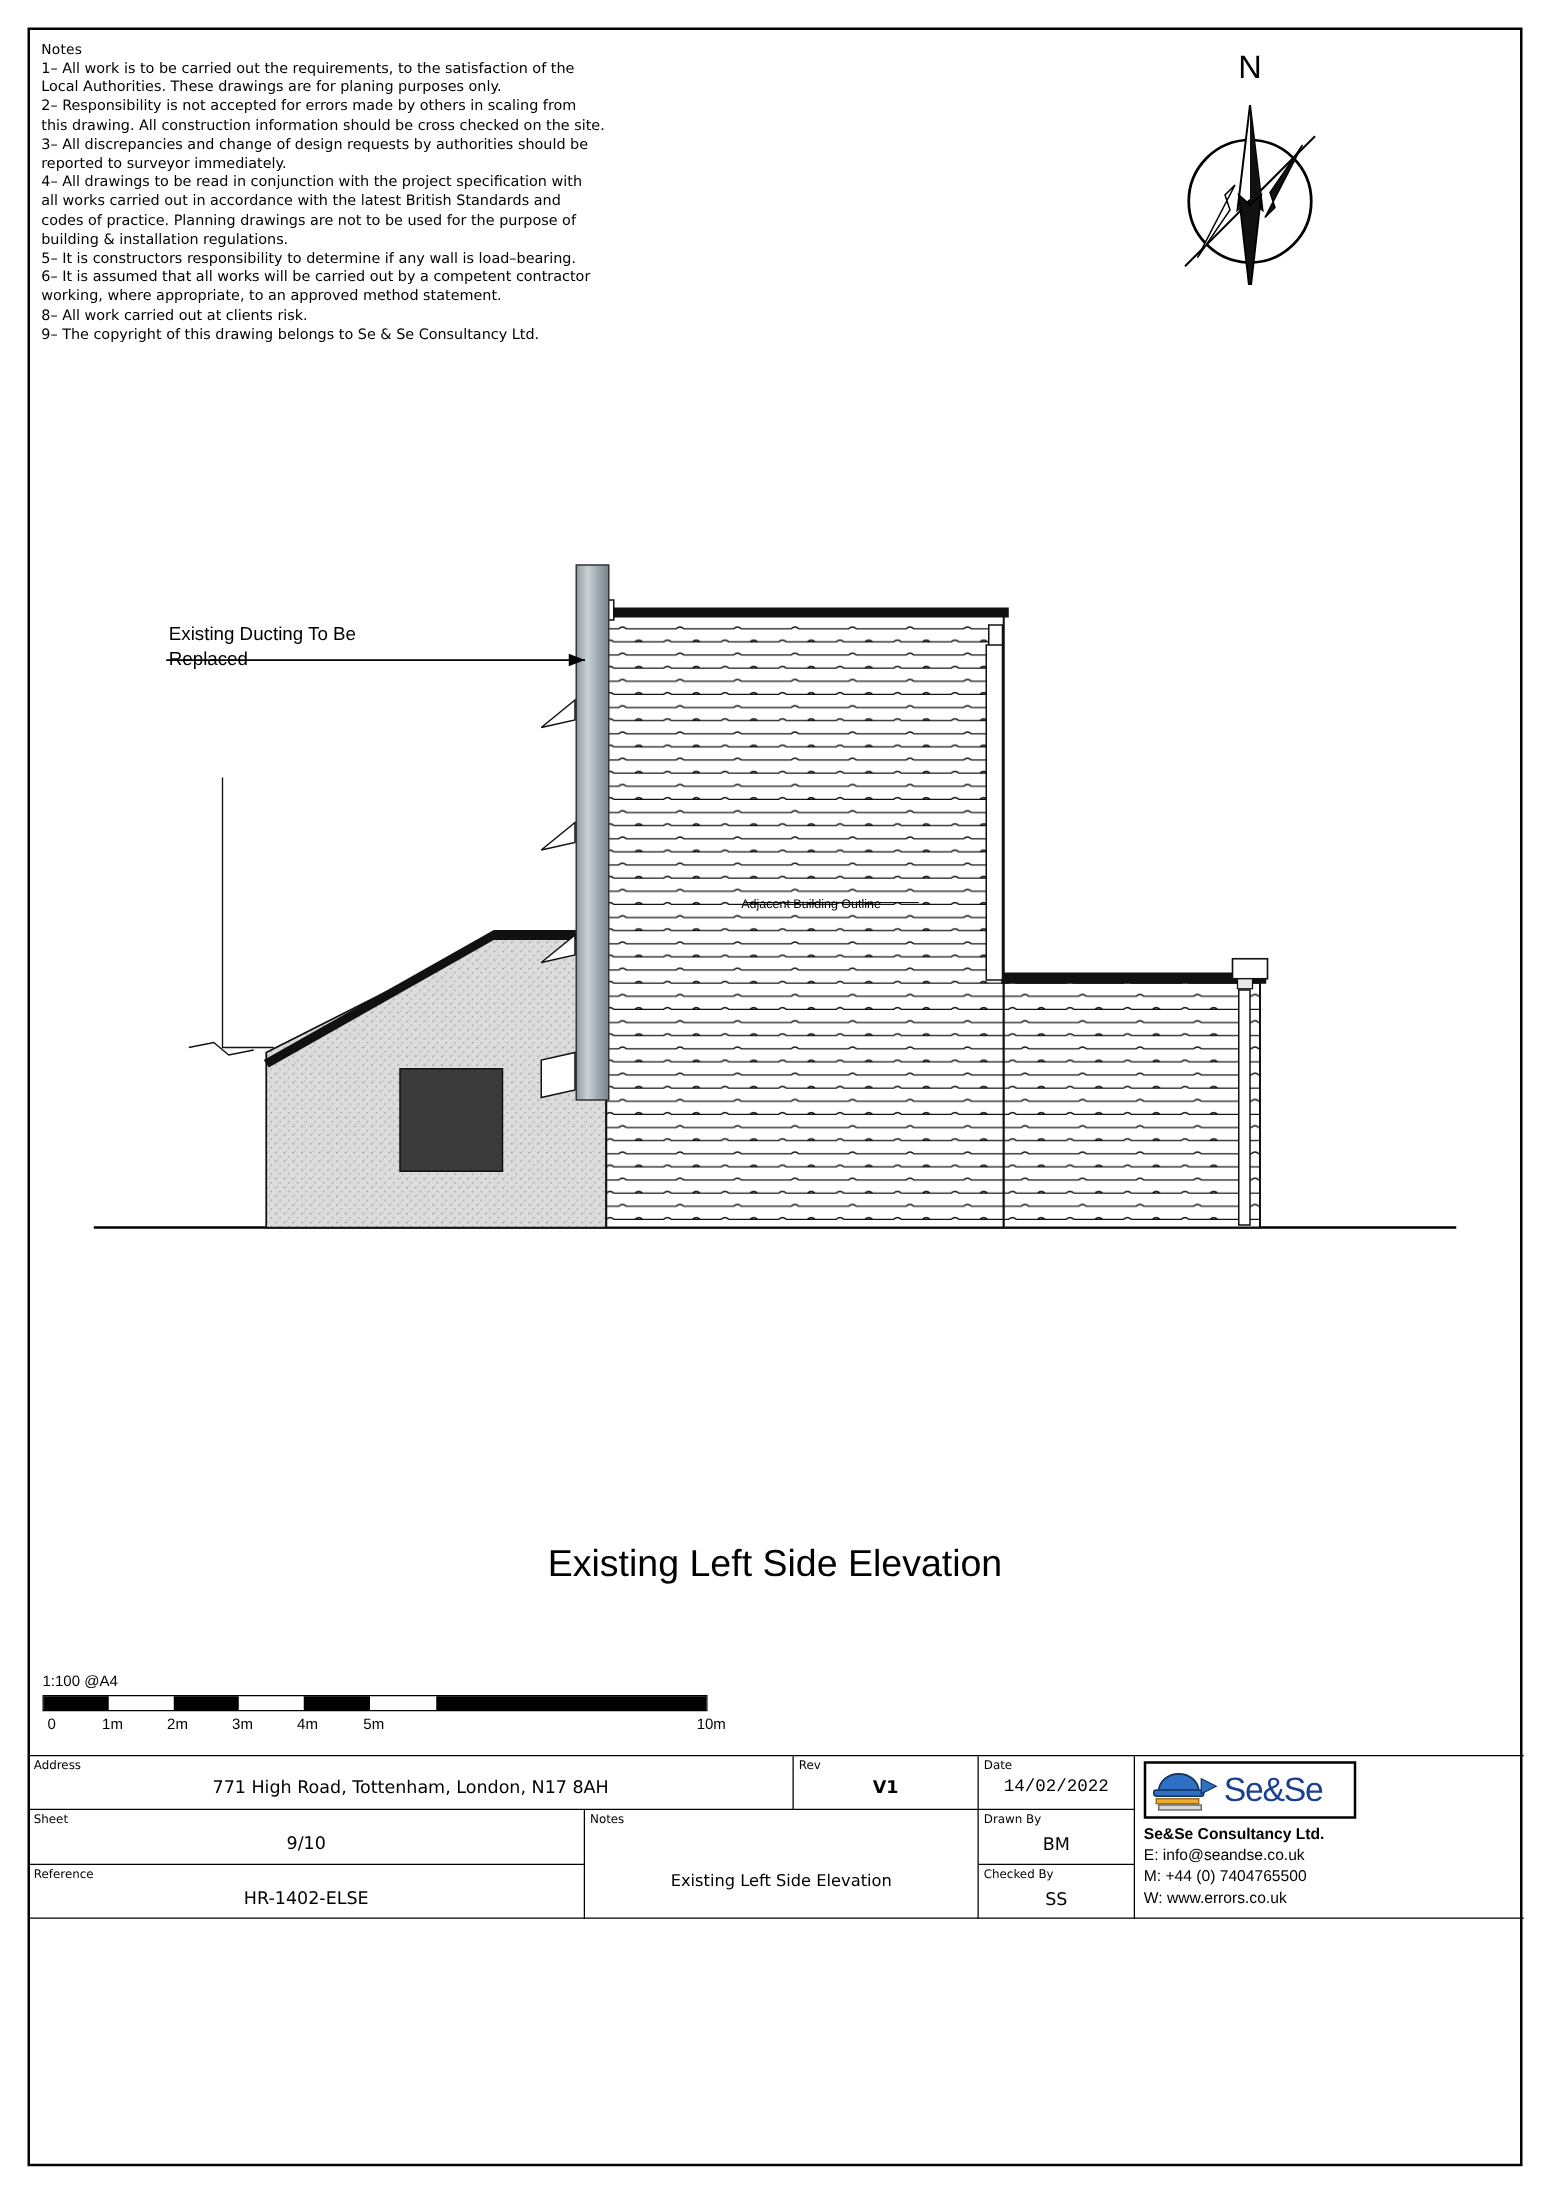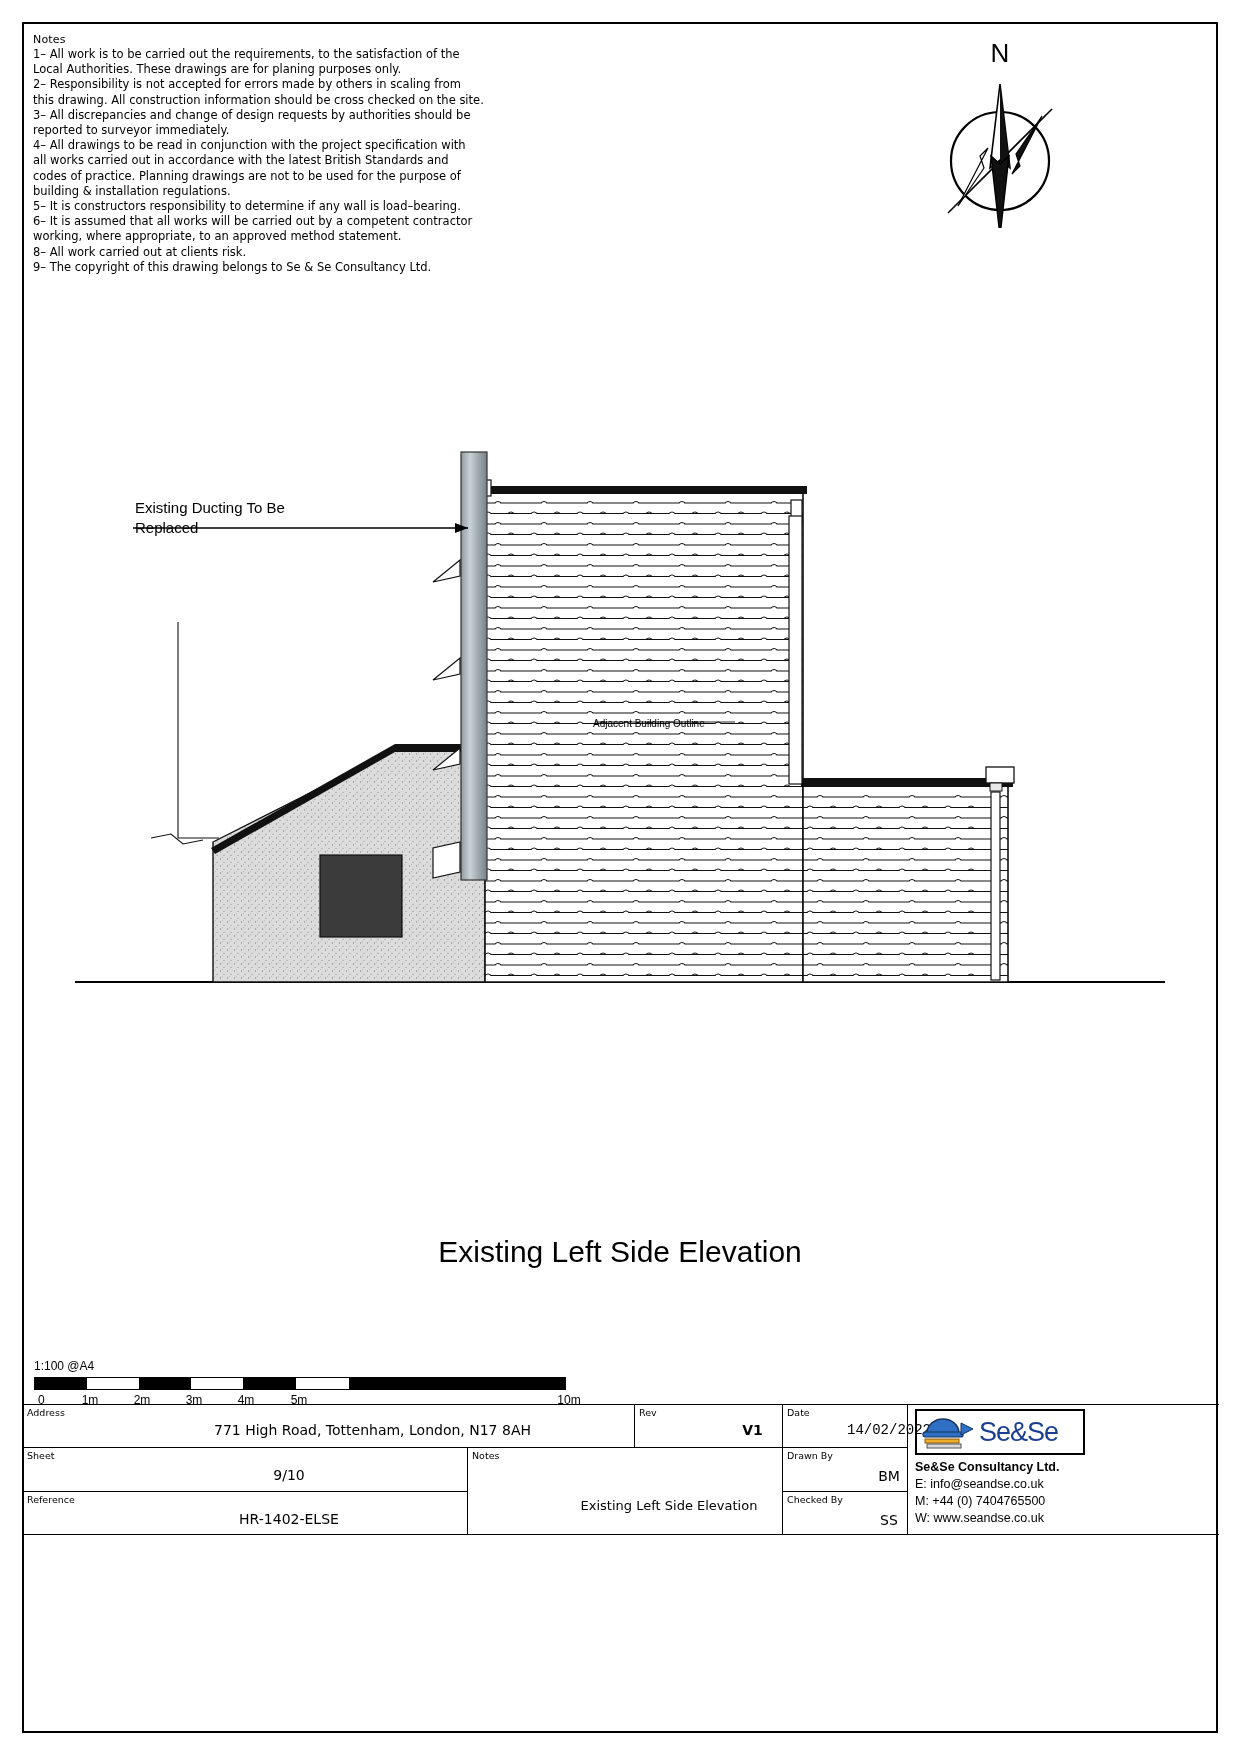--- a/index.html
+++ b/index.html
@@ -22,31 +22,31 @@
 
   .callout{position:absolute;left:135px;top:498px;width:350px;font-size:15px;font-family:"Liberation Sans",sans-serif;line-height:20px;}
 
   .adj-label{position:absolute;left:593px;top:718px;font-size:10px;font-family:"Liberation Sans",sans-serif;}
 
   
   .main-title{position:absolute;left:0;top:1235px;width:1240px;text-align:center;font-size:30px;font-family:"Liberation Sans",sans-serif;}
 
   
   .scalewrap{position:absolute;left:34px;top:1338px;width:560px;}
-  .scale-label{font-size:12px;font-family:"Liberation Sans",sans-serif;margin-bottom:4px;margin-top:21px;}
+  .scale-label{font-size:12px;font-family:"Liberation Sans",sans-serif;margin-bottom:4px;}
   .scalebar{position:relative;width:532px;height:13px;border:1px solid #000;box-sizing:border-box;background:#fff;}
   .scalebar i{position:absolute;top:0;height:11px;background:#000;display:block;}
   .scaleticks{position:relative;width:560px;height:16px;margin-top:3px;font-size:12px;font-family:"Liberation Sans",sans-serif;}
   .scaleticks span{position:absolute;top:0;transform:translateX(-50%);}
 
   
   .titleblock{position:absolute;left:23px;top:1404px;width:1196px;height:130px;border-top:1.5px solid #000;box-sizing:border-box;font-family:"DejaVu Sans",sans-serif;}
   .tb-cell{position:absolute;box-sizing:border-box;border-right:1.5px solid #000;border-bottom:1.5px solid #000;}
   .tb-key{position:absolute;left:4px;top:2px;font-size:9.5px;}
-  .tb-val{position:absolute;width:100%;text-align:center;font-size:14px;margin-left:44px;}
+  .tb-val{position:absolute;width:100%;text-align:center;font-size:14px;}
   .tb-val.small{font-size:13px;}
 
   .logo-box{position:absolute;left:885px;top:0;width:311px;height:130px;box-sizing:border-box;border-bottom:1.5px solid #000;}
   .logo-inner{position:absolute;left:7px;top:4px;width:170px;height:46px;border:2px solid #000;box-sizing:border-box;}
   .logo-text{position:absolute;left:62px;top:6px;font-size:27px;font-family:"Liberation Sans",sans-serif;color:#1a3f8f;letter-spacing:-1px;}
   .contact{position:absolute;left:7px;top:54px;font-size:12.5px;line-height:17px;font-family:"Liberation Sans",sans-serif;}
   .contact .co{font-weight:bold;}
 </style>
 </head>
 <body>
@@ -221,17 +221,17 @@
           <rect x="4" y="26" width="34" height="4" fill="#f0ad2a" stroke="#8a6010" stroke-width="1"></rect>
           <rect x="6" y="31" width="34" height="4" fill="#d8d8d8" stroke="#555" stroke-width="1"></rect>
           <path d="M40 10 l12 6 -12 6 z" fill="#2f6fc4" stroke="#14325e" stroke-width="1"></path>
         </svg>
         <div class="logo-text">Se&amp;Se</div>
       </div>
       <div class="contact">
         <div class="co">Se&amp;Se Consultancy Ltd.</div>
         <div>E: info@seandse.co.uk</div>
         <div>M: +44 (0) 7404765500</div>
-        <div>W: www.seandse.co.uk</div>
+        <div>W: www.errors.co.uk</div>
       </div>
     </div>
   </div>
 </div>
 
 </body></html>

